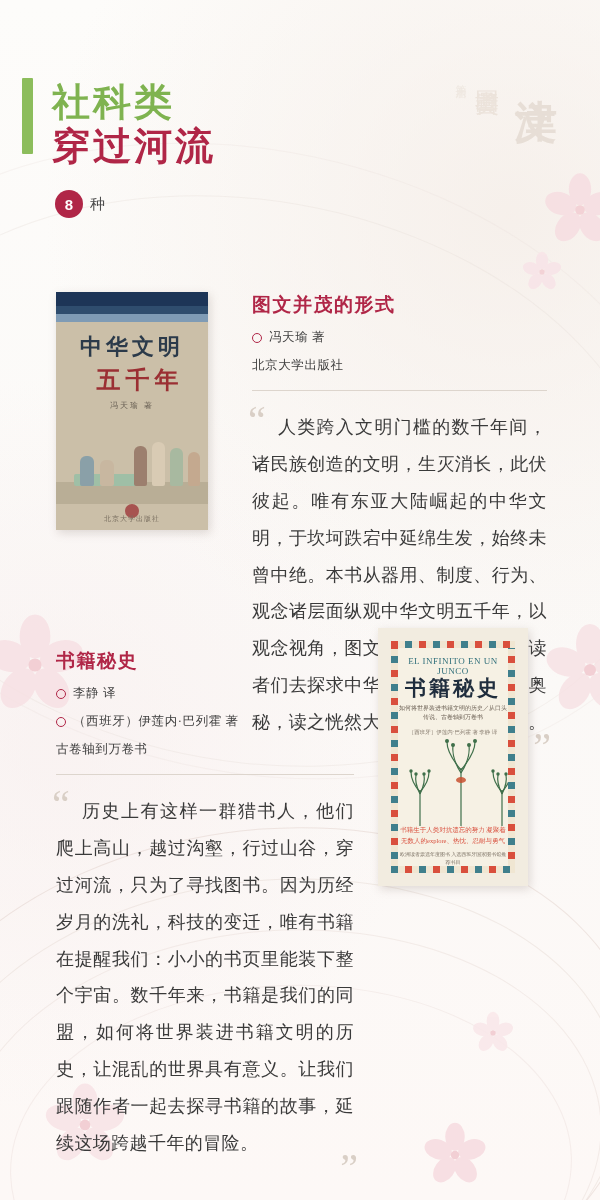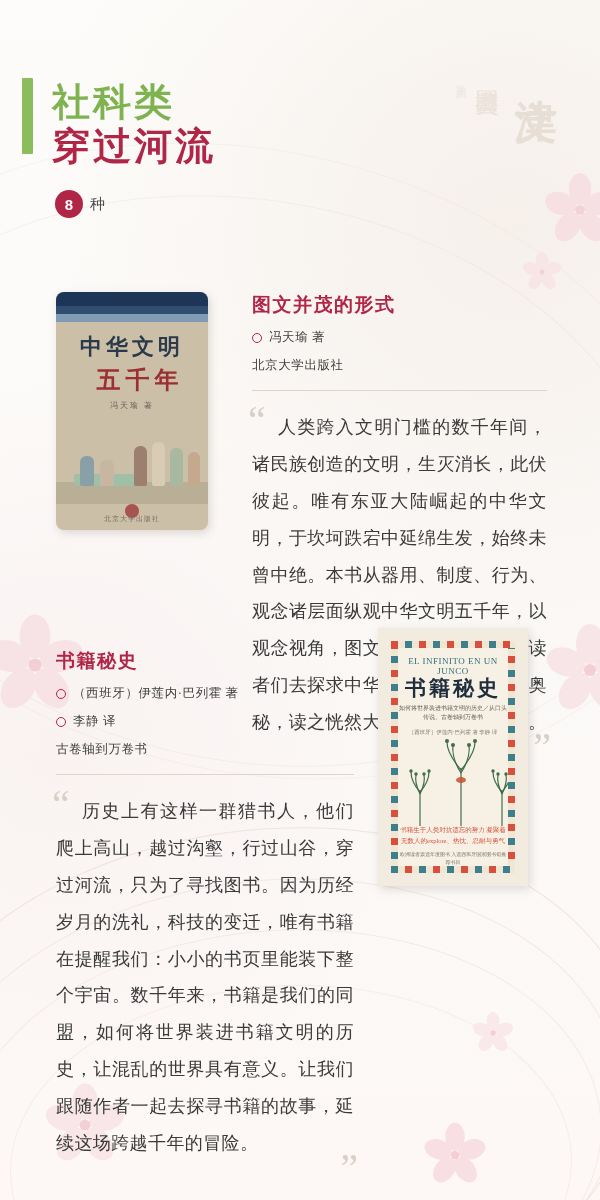--- a/index.html
+++ b/index.html
@@ -158,21 +158,20 @@
     position: absolute;
     box-shadow: 2px 3px 9px rgba(120,100,90,0.22);
   }
 
   
   .cover1 {
     left: 56px; top: 292px;
     width: 152px; height: 238px;
     background: #cbbfa8;
     overflow: hidden;
-    border-radius: 8px;
   }
   .c1-top { position:absolute; left:0; top:0; width:100%; height:22px; background:#1d3557; }
   .c1-top:after{ content:""; position:absolute; left:0; top:14px; width:100%; height:8px; background:#2f4d6e;}
   .c1-band { position:absolute; left:0; top:22px; width:100%; height:8px; background:#7f9bb5;}
   .c1-title {
     position:absolute; left:0; top:40px; width:100%;
     text-align:center; color:#2b3a4a; font-size:22px; letter-spacing:4px; font-weight:bold;
   }
   .c1-title2 {
     position:absolute; left:0; top:72px; width:100%;
@@ -496,25 +495,25 @@
 凝聚着无数人的explore、热忱、忍耐与勇气</div>
       <div class="c2-foot2">欧洲读者票选年度图书  入选西班牙国家图书馆推荐书目</div>
     </div>
     <div class="c2-frame"></div>
   </div>
 
   <div class="entry entry2">
     <div class="bk-title">书籍秘史</div>
     <div class="meta-line">
       <span class="dot-icon"></span>
-      <span>（西班牙）伊莲内·巴列霍 著</span>
+      <span>李静 译</span>
     </div>
     <div class="meta-line">
       <span class="dot-icon"></span>
-      <span>李静 译</span>
+      <span>（西班牙）伊莲内·巴列霍 著</span>
     </div>
     <div class="meta-plain">古卷轴到万卷书</div>
     <div class="divider"></div>
     <div class="quote-wrap">
       <span class="qmark open">“</span>
       <div class="quote-text">历史上有这样一群猎书人，他们爬上高山，越过沟壑，行过山谷，穿过河流，只为了寻找图书。因为历经岁月的洗礼，科技的变迁，唯有书籍在提醒我们：小小的书页里能装下整个宇宙。数千年来，书籍是我们的同盟，如何将世界装进书籍文明的历史，让混乱的世界具有意义。让我们跟随作者一起去探寻书籍的故事，延续这场跨越千年的冒险。</div>
       <span class="qmark close">”</span>
     </div>
   </div>
 

